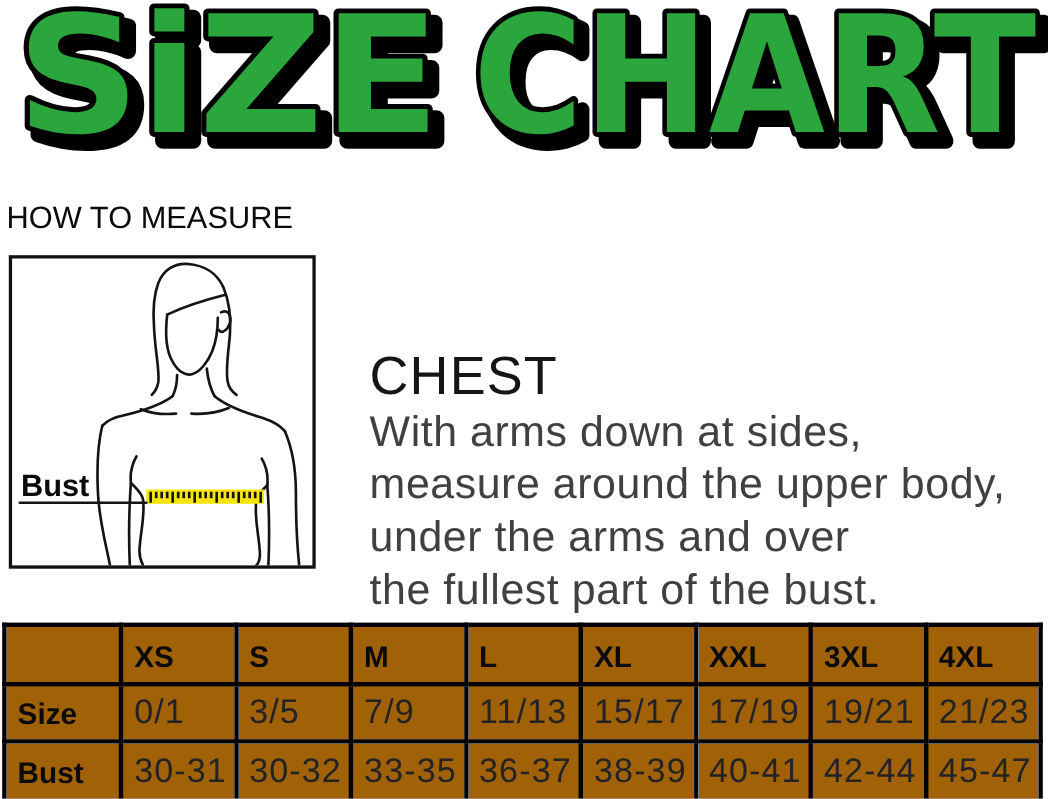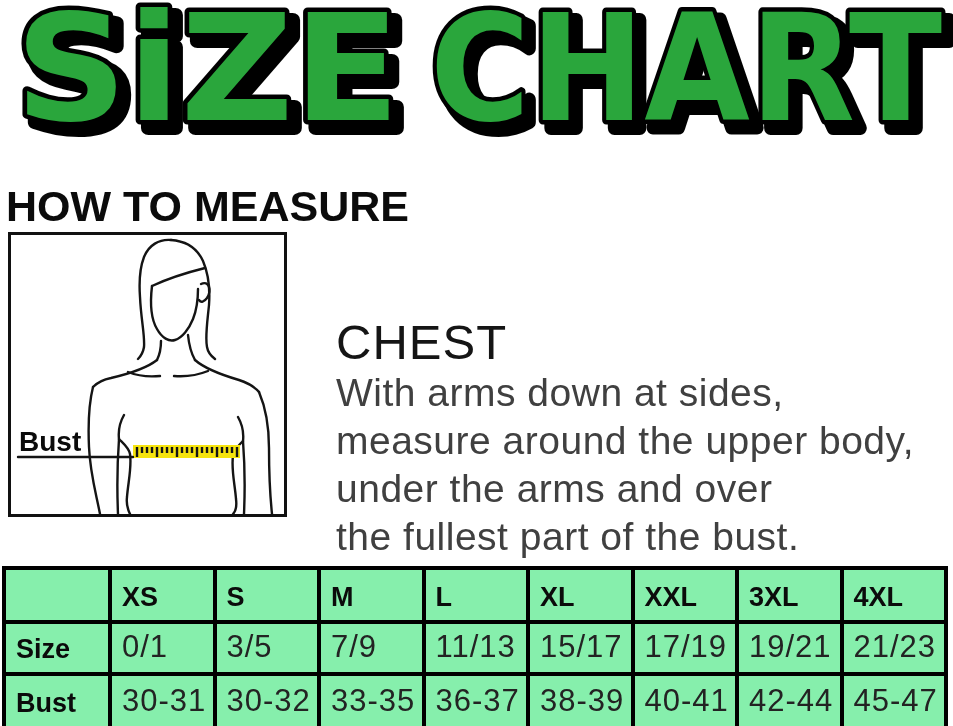--- a/index.html
+++ b/index.html
@@ -15,21 +15,21 @@
   .title-svg text{
     font-family:"DejaVu Sans", sans-serif;
     font-weight:bold;font-size:148px;
   }
   .title-shadow text{fill:#000;stroke:#000;stroke-width:14;stroke-linejoin:round;}
   .title-main text{fill:#2aa63c;stroke:#000;stroke-width:9;stroke-linejoin:round;paint-order:stroke fill;}
 
   
   .how-heading{
     position:absolute;left:6px;top:182px;
-    font-size:43px;font-weight:bold;letter-spacing:0px;color:#0b0b0b;
+    font-size:28px;font-weight:normal;letter-spacing:0px;color:#0b0b0b;
   }
 
   
   .figure-box{
     position:absolute;left:8px;top:232px;width:273px;height:279px;
     border:3px solid #111;background:#fff;
   }
   .figure-box svg{position:absolute;left:0;top:0;width:100%;height:100%;}
   .fig-line{fill:none;stroke:#141414;stroke-width:2.4;stroke-linecap:round;}
   .fig-bust-text{font-family:"Liberation Sans",sans-serif;font-weight:bold;font-size:28px;fill:#0b0b0b;}
@@ -37,21 +37,21 @@
   
   .chest-block{position:absolute;left:336px;top:287px;width:615px;margin-top:28px;}
   .chest-heading{font-size:49px;font-weight:400;letter-spacing:1px;color:#151515;line-height:54px;}
   .chest-line{font-size:39px;font-weight:400;color:#404040;line-height:48px;letter-spacing:0.5px;}
 
   
   .size-table-wrap{position:absolute;left:2px;top:566px;width:946px;}
   table.size-table{border-collapse:collapse;table-layout:fixed;width:946px;}
   table.size-table td{
     border:4px solid #000;vertical-align:bottom;
-    padding:0 4px 7px 10px;background:#86efac;overflow:hidden;white-space:nowrap;
+    padding:0 4px 7px 10px;background:#a16207;overflow:hidden;white-space:nowrap;
   }
   td.corner{border:none;background:transparent;}
   td.col-head{font-weight:bold;font-size:27px;color:#0b0b0b;}
   td.row-label{font-weight:bold;font-size:27px;color:#0b0b0b;padding-left:8px;}
   td.cell-value{font-weight:400;font-size:31px;color:#232323;letter-spacing:1px;}
   tr.head-row{height:54px;}
   tr.size-row{height:52px;}
   tr.bust-row{height:54px;}
 </style>
 </head>

